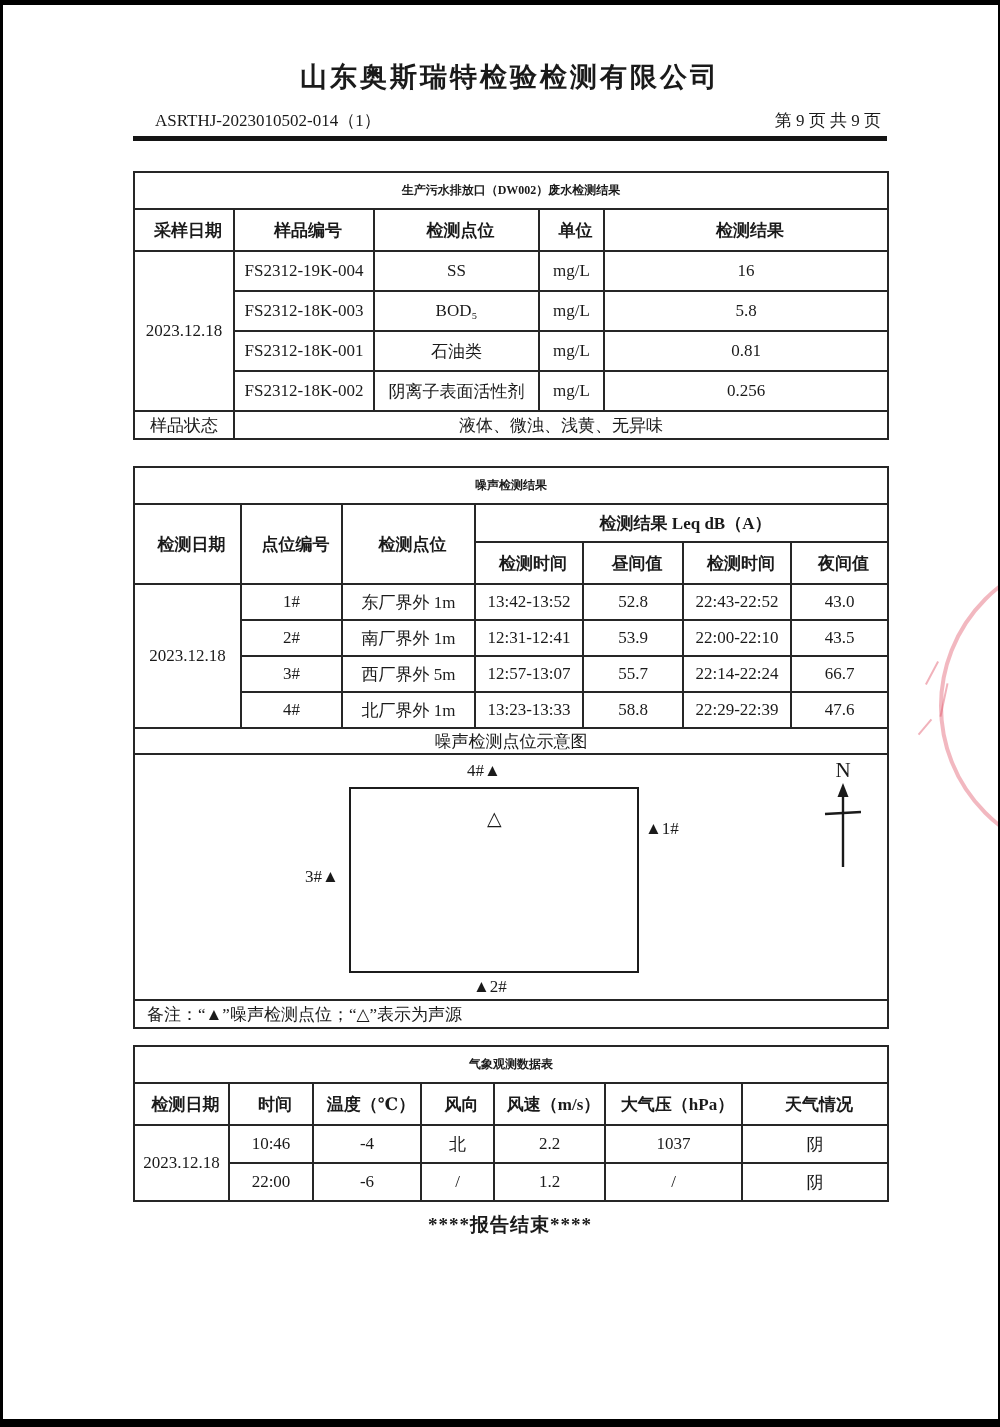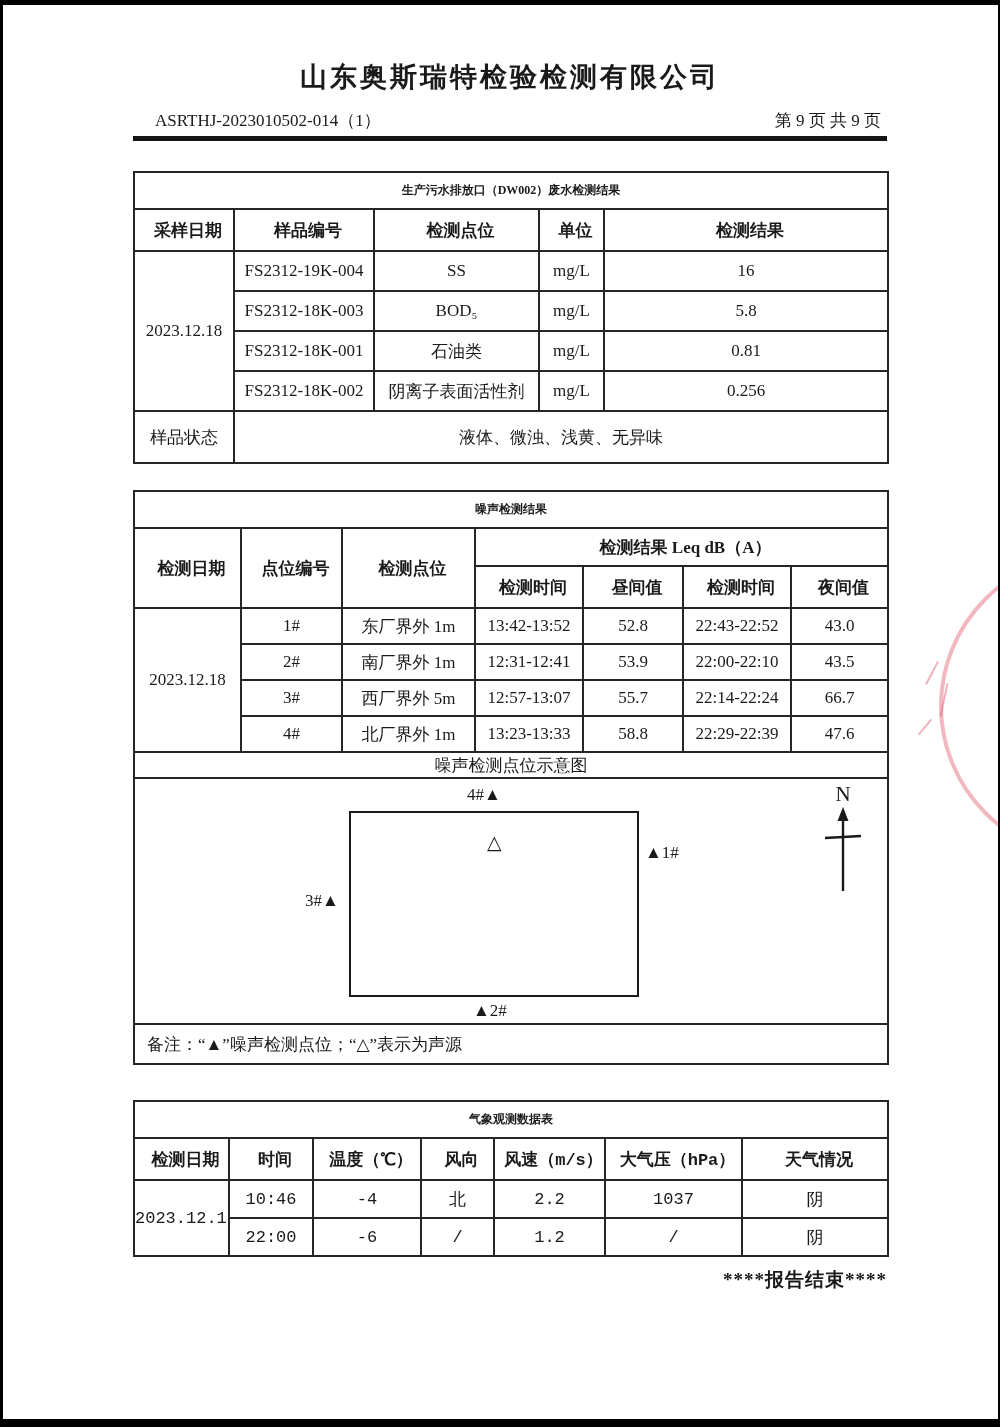--- a/index.html
+++ b/index.html
@@ -24,31 +24,31 @@
     margin-top:4px; height:4px; border-top:2px solid #151515; border-bottom:3px solid #151515;
   }
   table { border-collapse:collapse; width:754px; table-layout:fixed; }
   td, th { border:2px solid #262626; text-align:center; vertical-align:middle;
            font-size:17px; font-weight:normal; overflow:hidden; }
   th { font-weight:bold;padding-left:8px; }
   .tbl-title { font-size:12px; font-weight:bold; height:37px; }
   .t1 { margin-top:30px; }
   .t1 .hdr { height:42px; }
   .t1 .row { height:40px; }
-  .t1 .status-row { height:52px; }
+  .t1 .status-row { height:28px; }
   .t2 { margin-top:26px; }
   .t2 .ghdr { height:38px; }
   .t2 .shdr { height:42px; }
   .t2 .row { height:36px; }
   .t2 .diagram-title { height:26px; font-size:17px; }
-  .t2 .note-cell { height:40px; text-align:left; padding-left:12px; font-size:17px; }
-  .t3 { margin-top:35px;font-family:Liberation Mono, monospace; }
+  .t2 .note-cell { height:28px; text-align:left; padding-left:12px; font-size:17px; }
+  .t3 { margin-top:16px; }
   .t3 .hdr { height:42px; }
   .t3 .row { height:38px; }
-  .end-text { margin-top:10px; text-align:right; font-size:19px; font-weight:bold; letter-spacing:1px; }
+  .end-text { margin-top:10px; text-align:center; font-size:19px; font-weight:bold; letter-spacing:1px; }
   
   .diagram { position:relative; height:244px; width:100%; }
   .plant-rect { position:absolute; left:214px; top:32px; width:290px; height:186px; border:2.5px solid #1c1c1c; }
   .pt { position:absolute; font-size:17px; white-space:nowrap; }
   .pt-top { left:332px; top:6px; }
   .pt-right { left:510px; top:64px; }
   .pt-left { left:170px; top:112px; }
   .pt-bottom { left:338px; top:222px; }
   .pt-source { left:352px; top:52px; font-size:19px; }
   .compass { position:absolute; left:686px; top:2px; }

